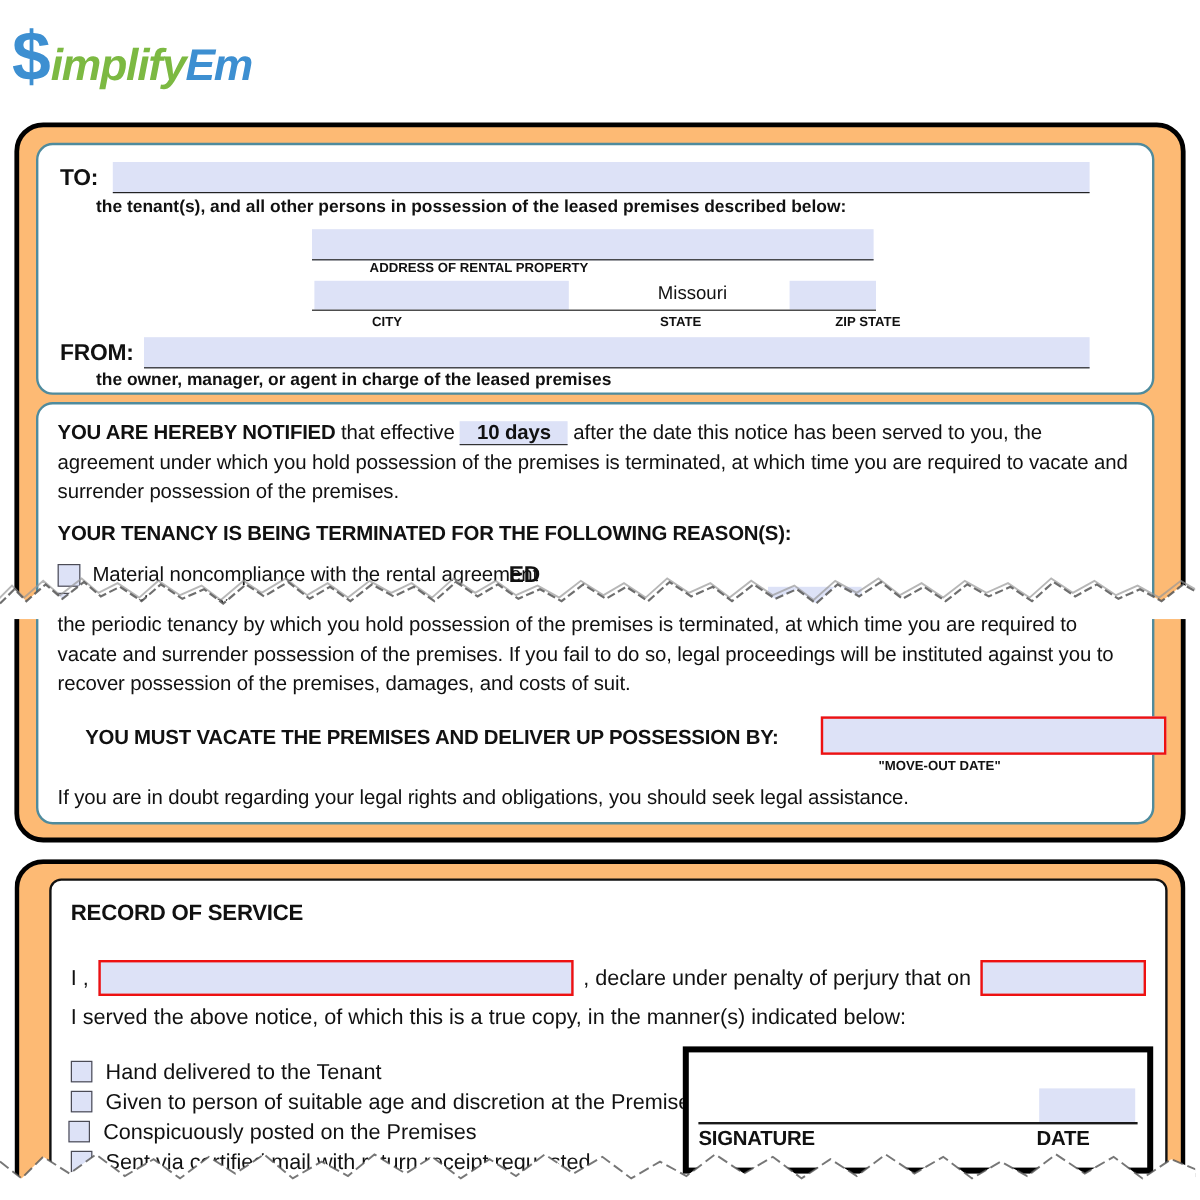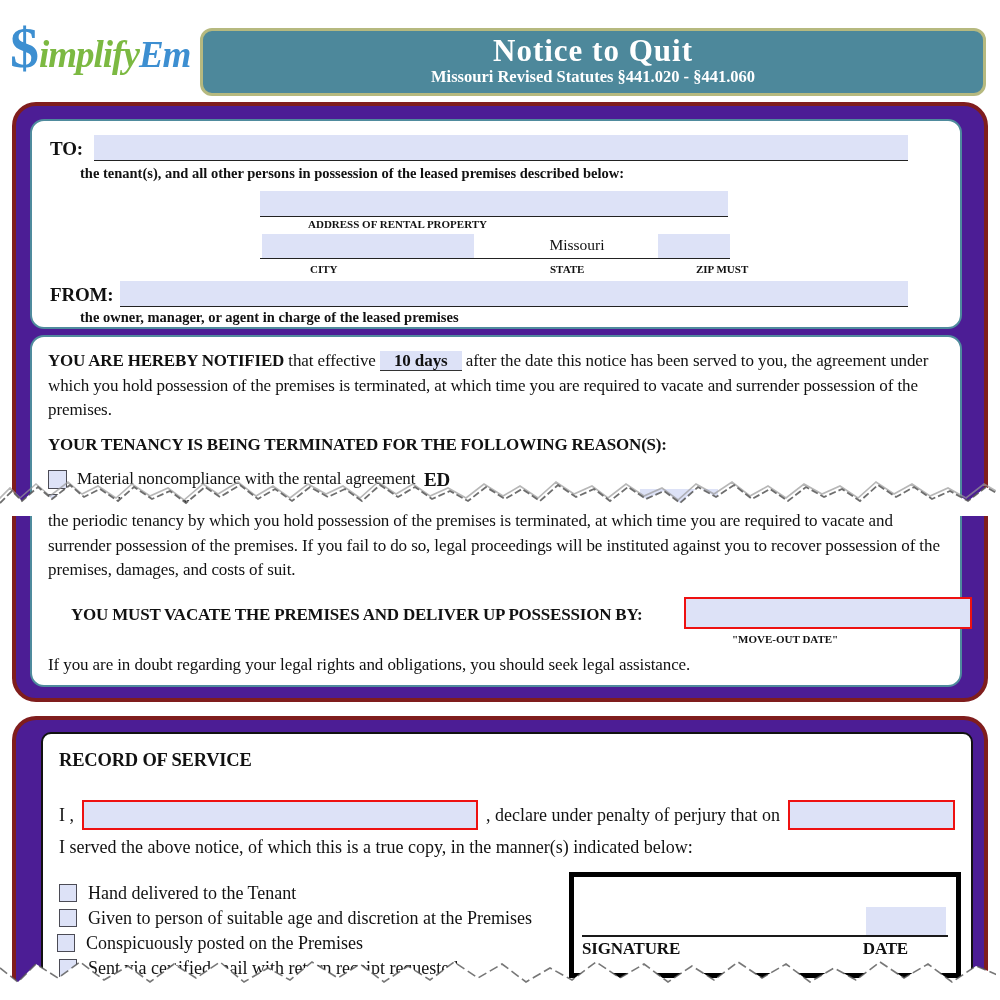--- a/index.html
+++ b/index.html
@@ -1,34 +1,34 @@
 <!DOCTYPE html>
 <html><head>
 <meta charset="utf-8">
 <style>
   html,body{margin:0;padding:0;background:#fff;}
   .page{position:relative;width:996px;height:1000px;background:#fff;overflow:hidden;
-        font-family:Liberation Serif, serif;color:#111;}
+        font-family:Liberation Sans, sans-serif;color:#111;}
   .abs{position:absolute;}
   b,.b{font-weight:bold;letter-spacing:-0.2px;}
 
   
   .logo{left:10px;top:18px;width:200px;height:72px;}
   .logo .dollar{font-size:58px;font-weight:bold;color:#3d8fd1;line-height:60px;}
   .logo .green{font-size:37px;font-weight:bold;font-style:italic;color:#7cb942;letter-spacing:-1px;}
   .logo .blue{font-size:37px;font-weight:bold;font-style:italic;color:#3d8fd1;letter-spacing:-1px;}
 
   
   .banner{left:200px;top:28px;width:780px;height:62px;background:#4d889b;
           border:3px solid #b6b97f;border-radius:12px;text-align:center;}
   .banner .title{margin-top:2px;font-size:31px;font-weight:bold;color:#fff;letter-spacing:1px;}
   .banner .subtitle{font-size:16.5px;font-weight:bold;color:#fff;margin-top:-2px;}
 
   
-  .sect{background:#4c1d95;border:4px solid #7f1d1d;}
+  .sect{background:#fdba74;border:4px solid #000000;}
   .sect1{left:12px;top:102px;width:968px;height:592px;border-radius:24px;}
   .sect2{left:12px;top:716px;width:968px;height:284px;border-radius:24px 24px 0 0;border-bottom:none;}
 
   .whitebox{background:#fff;border:2px solid #4f8b9d;border-radius:14px;}
   .recordbox{background:#fff;border:2px solid #111;border-radius:10px;}
 
   
   .fld{background:#dde2f7;}
   .uline{border-bottom:1.5px solid #222;}
   .redfld{background:#dde2f7;border:2.5px solid #ee1111;}
@@ -44,42 +44,38 @@
 </style>
 </head>
 <body>
 
 <div class="page">
 
   <div class="abs logo">
     <span class="dollar">$</span><span class="green">implify</span><span class="blue">Em</span>
   </div>
 
-  <div class="abs banner">
-    <div class="title">Notice to Quit</div>
-    <div class="subtitle">Missouri Revised Statutes §441.020 - §441.060</div>
-  </div>
 
   <div class="abs sect sect1">
 
     <div class="abs whitebox" style="left:14px;top:13px;width:928px;height:206px;">
       <div class="abs b" style="left:18px;top:17px;font-size:19px;">TO:</div>
       <div class="abs fld uline" style="left:62px;top:14px;width:814px;height:25px;"></div>
       <div class="abs cap center" style="left:0;top:44px;width:100%;">the tenant(s),  and all other persons in possession of the leased premises described below:</div>
 
       <div class="abs fld uline" style="left:228px;top:70px;width:468px;height:25px;"></div>
       <div class="abs smalllab center" style="left:228px;top:97px;width:468px;">ADDRESS OF RENTAL PROPERTY</div>
 
       <div class="abs fld" style="left:230px;top:113px;width:212px;height:24px;"></div>
       <div class="abs" style="left:470px;top:115px;width:150px;font-size:15.5px;text-align:center;">Missouri</div>
       <div class="abs fld" style="left:626px;top:113px;width:72px;height:24px;"></div>
       <div class="abs" style="left:228px;top:137px;width:470px;border-bottom:1.5px solid #222;"></div>
       <div class="abs smalllab center" style="left:230px;top:142px;width:212px;">CITY</div>
       <div class="abs smalllab center" style="left:470px;top:142px;width:150px;">STATE</div>
-      <div class="abs smalllab center" style="left:616px;top:142px;width:92px;">ZIP MUST</div>
+      <div class="abs smalllab center" style="left:616px;top:142px;width:92px;">ZIP STATE</div>
 
       <div class="abs b" style="left:18px;top:163px;font-size:19px;">FROM:</div>
       <div class="abs fld uline" style="left:88px;top:160px;width:788px;height:25px;"></div>
       <div class="abs cap center" style="left:0;top:188px;width:100%;">the owner, manager, or agent in charge of the leased premises</div>
     </div>
 
     <div class="abs whitebox" style="left:14px;top:229px;width:928px;height:348px;">
       <div class="abs body-t" style="left:16px;top:12px;width:894px;">
         <b>YOU ARE HEREBY NOTIFIED</b><span> that effective </span><span class="days">10 days</span><span> after the date this notice has been served to you, the agreement under which you hold possession of the premises is terminated, at which time you are required to vacate and surrender possession of the premises.</span>
       </div>

